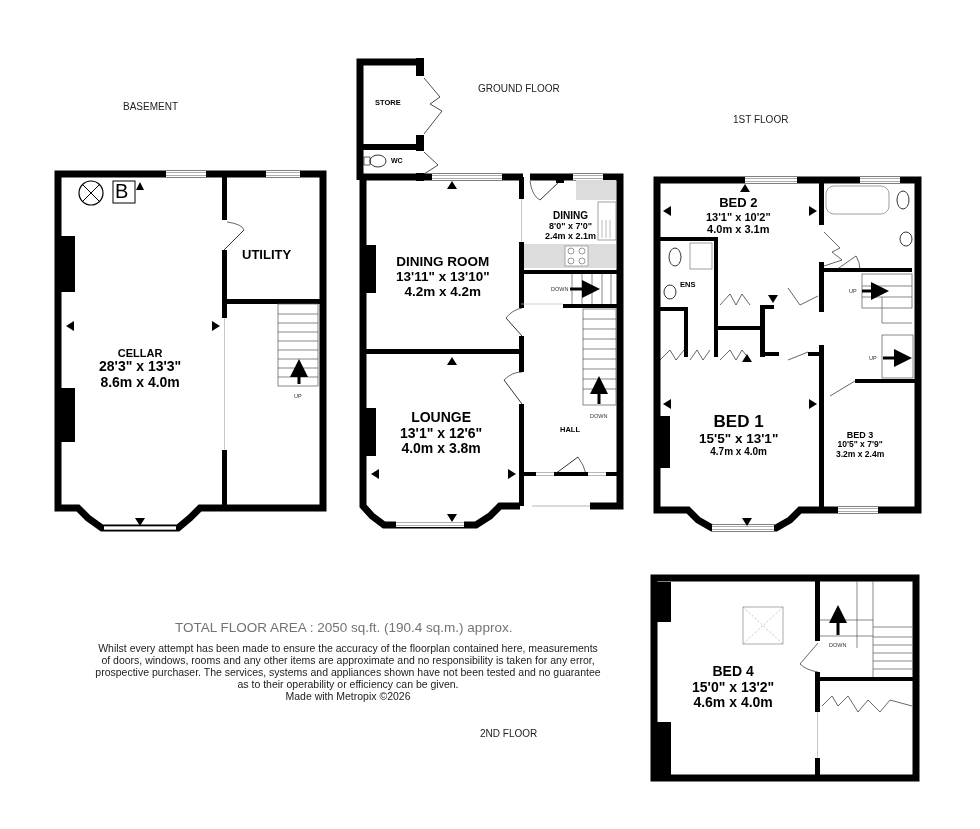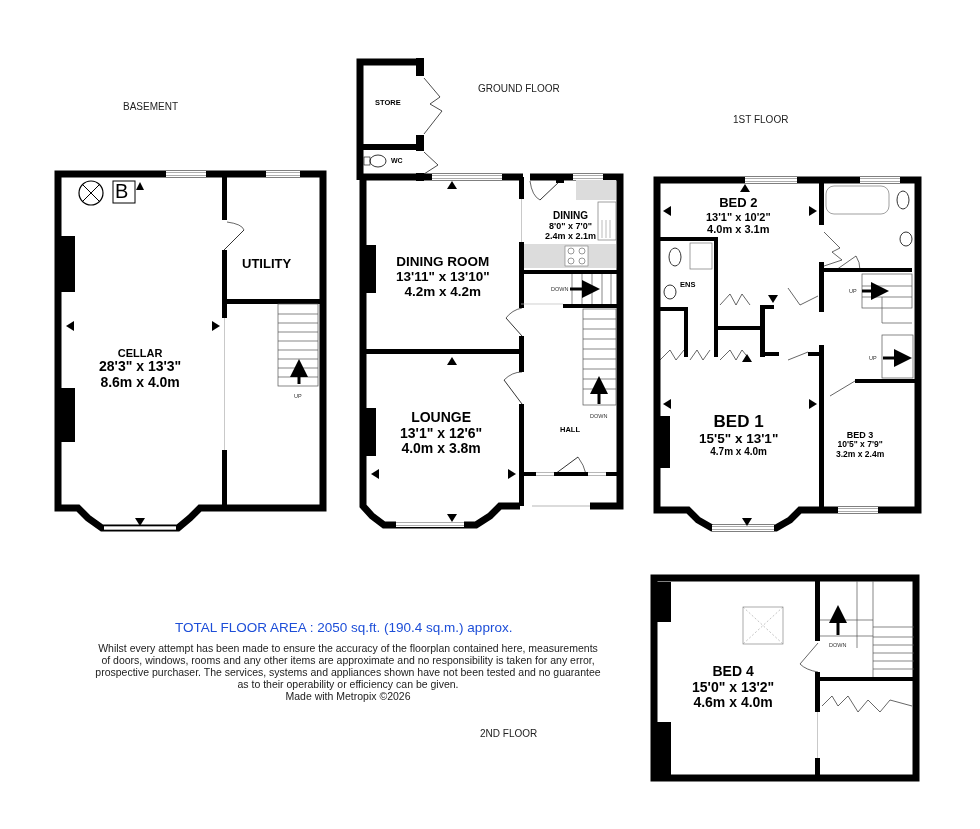--- a/index.html
+++ b/index.html
@@ -12,21 +12,21 @@
   .room .n { display: block; }
   .room .d { display: block; }
   .big .n { font-size: 11px; }
   .big .d { font-size: 14px; }
   .mid .n { font-size: 13px; }
   .mid .d { font-size: 11px; }
   .sm .n { font-size: 9px; }
   .sm .d { font-size: 8.5px; }
   .tiny { font-size: 5.5px; color: #333; font-weight: normal; }
   .tag { font-size: 7.5px; font-weight: bold; }
-  #total { font-size: 13.5px; color: #1d4ed8; }
+  #total { font-size: 13.5px; color: #737373; }
   #disclaimer { font-size: 10.5px; color: #222; line-height: 1.15; width: 560px; }
 </style>
 </head>
 <body>
 
 <svg id="plan" width="980" height="829" viewBox="0 0 980 829" xmlns="http://www.w3.org/2000/svg">
   <defs>
     <marker id="ah" markerWidth="6" markerHeight="6" refX="3" refY="3" orient="auto">
       <path d="M0,0 L6,3 L0,6 z" fill="#000"></path>
     </marker>
@@ -289,21 +289,21 @@
     <path d="M822,706 L832,696 L838,706 L848,696 L858,712 L868,700 L880,712 L890,700 L912,706" fill="none" stroke="#000" stroke-width="0.6"></path>
   </g>
 </svg>
 
 <div class="lbl floor-title" style="left:123px; top:101px;">BASEMENT</div>
 <div class="lbl floor-title" style="left:478px; top:83px;text-align:right;">GROUND FLOOR</div>
 <div class="lbl floor-title" style="left:733px; top:114px;">1ST FLOOR</div>
 <div class="lbl floor-title" style="left:480px; top:728px;">2ND FLOOR</div>
 
 <div class="lbl" style="left:115px; top:180px; font-size:20px;">B</div>
-<div class="lbl room mid" style="left:242px; top:257px;">
+<div class="lbl room mid" style="left:242px; top:248px;">
   <span class="n">UTILITY</span>
 </div>
 <div class="lbl room big" style="left:99px; top:347px;">
   <span class="n">CELLAR</span>
   <span class="d">28'3"  x 13'3"</span>
   <span class="d">8.6m  x 4.0m</span>
 </div>
 <div class="lbl tiny" style="left:294px; top:393px;">UP</div>
 
 <div class="lbl tag" style="left:375px; top:99px;">STORE</div>

